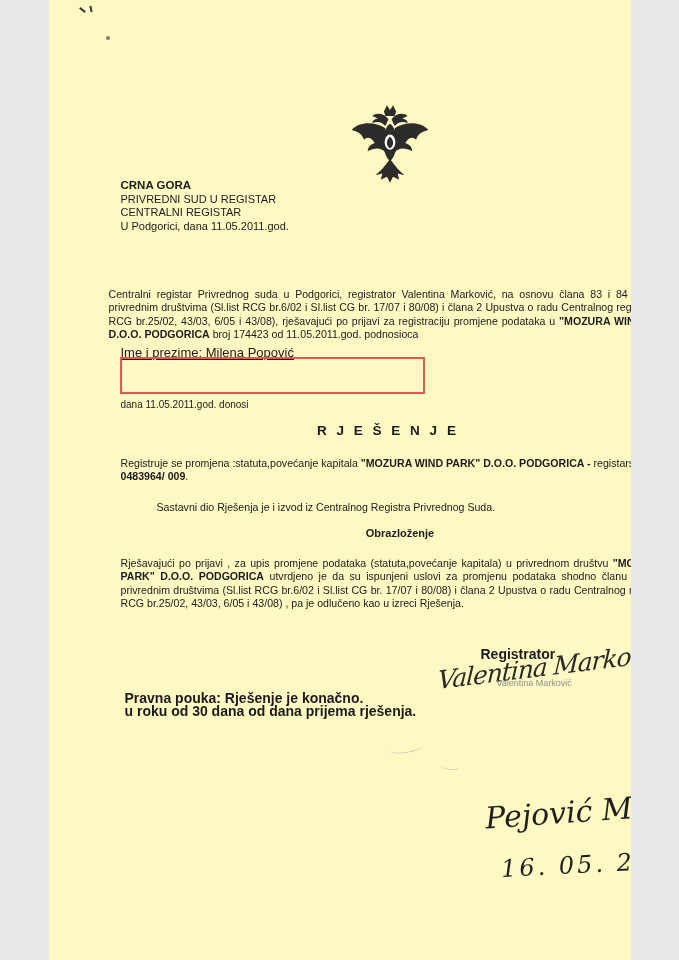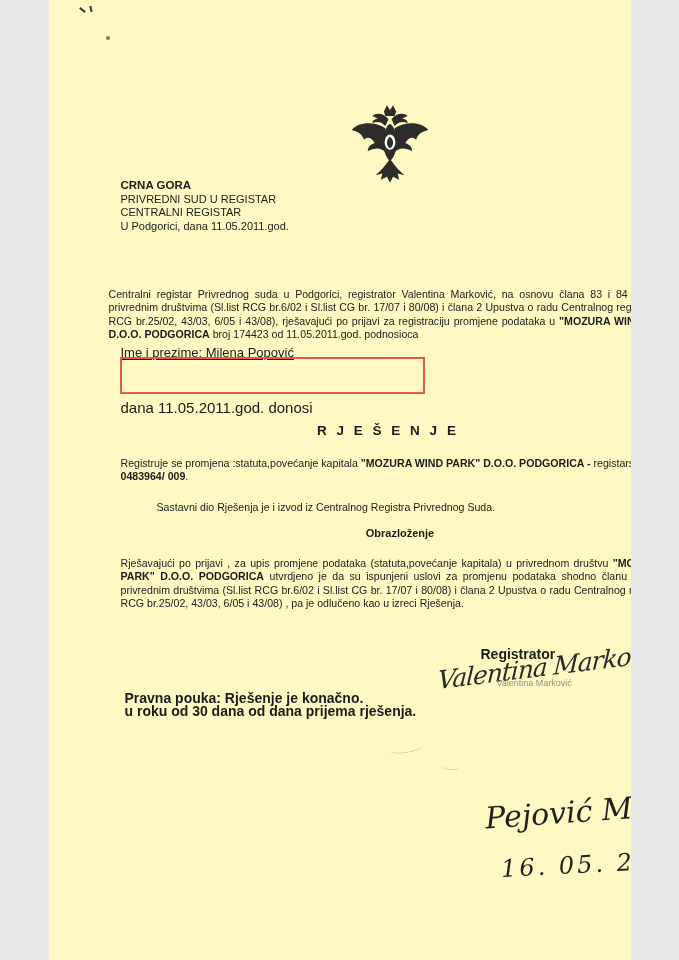--- a/index.html
+++ b/index.html
@@ -25,21 +25,21 @@
 
   .para { margin:0; font-size:10.6px; line-height:13.4px; }
   .intro { position:absolute; left:60px; top:256px; width:572px; text-align:justify;margin-top:32px; }
 
   .nameline {
     position:absolute; left:72px; top:345px; font-size:13px;
     text-decoration:underline; text-underline-offset:2px;
   }
   .redbox { position:absolute; left:71px; top:357px; width:301px; height:33px; border:2px solid #e05a50; }
 
-  .dateline { position:absolute; left:72px; top:399px; font-size:15px; }
+  .dateline { position:absolute; left:72px; top:399px; font-size:10px; }
 
   .title {
     position:absolute; left:0; top:423px; width:679px; text-align:center;
     font-weight:bold; font-size:13.5px; letter-spacing:3px;
   }
 
   .operative { position:absolute; left:72px; top:457px; width:572px; }
   .integral  { position:absolute; left:72px; top:501px; width:572px;margin-left:36px; }
 
   .subtitle {

